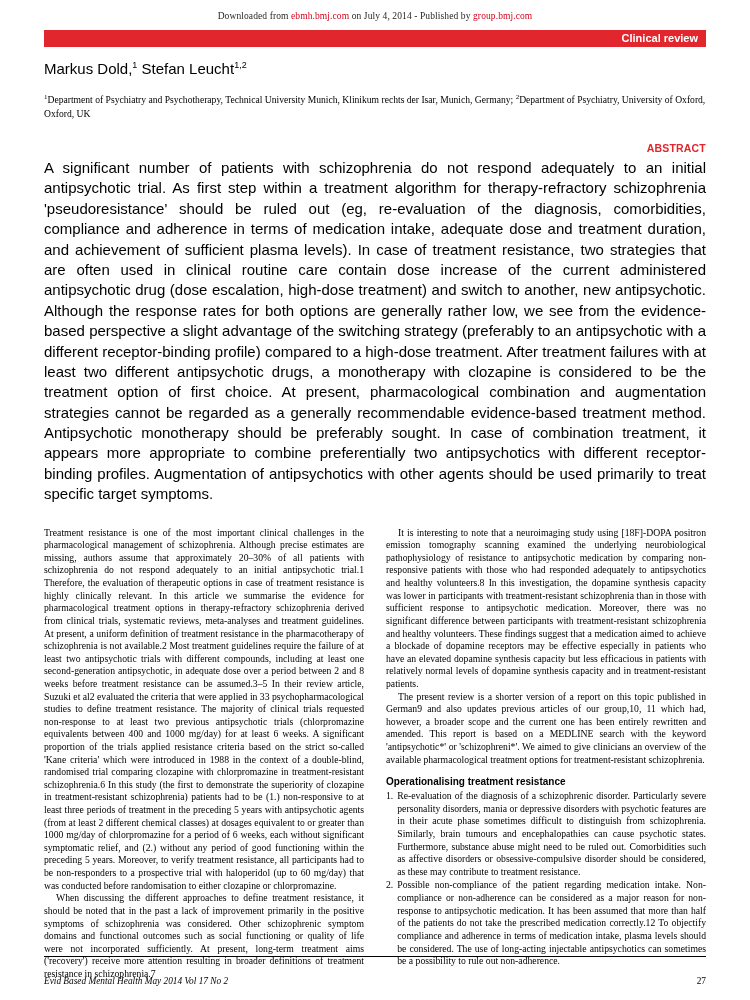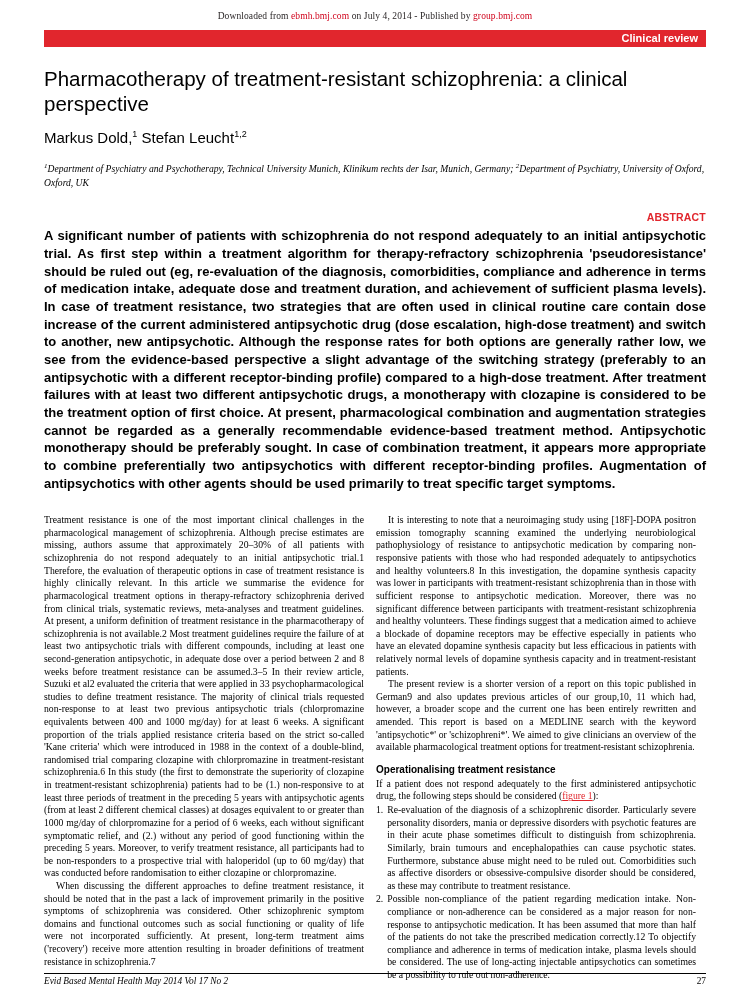--- a/index.html
+++ b/index.html
@@ -63,46 +63,44 @@
     font-size: 15px;
     margin-top: 13px;
     color: #000;
   }
   .authors sup { font-size: 9px; }
   .affiliations {
     font-size: 9.6px;
     line-height: 1.45;
     margin-top: 15px;
     color: #000;
-    font-style: italic;
   }
   .affiliations sup { font-size: 7px; }
   
   .abstract-heading {
     color: #e1262d;
     font-family: "Liberation Sans", sans-serif;
     font-weight: bold;
     font-size: 10.5px;
     margin-top: 21px;
     letter-spacing: 0.2px;
     text-align: right;
   }
   .abstract-body {
     font-family: "Liberation Sans", sans-serif;
-    font-size: 13px;
+    font-size: 15px;
     line-height: 1.36;
     text-align: justify;
     margin-top: 4px;
     color: #000;
-    font-weight: bold;
   }
   
   .columns {
     display: flex;
-    gap: 12px;
+    gap: 22px;
     margin-top: 22px;
   }
   .col {
     width: 320px;
     font-size: 9.7px;
     line-height: 1.30;
     text-align: justify;
     font-family: "Liberation Serif", serif;
   }
   .col p {
@@ -129,21 +127,21 @@
   .numlist .num { flex: 0 0 auto; }
   .numlist .txt { flex: 1 1 auto; text-align: justify; }
   .figref { color: #e1262d; }
   
   .footer {
     position: absolute;
     left: 44px;
     right: 44px;
     bottom: 14px;
     border-top: 1px solid #000;
-    padding-top: 2px;
+    padding-top: 19px;
     display: flex;
     justify-content: space-between;
     font-size: 9.3px;
   }
   .footer .journal {
     font-style: italic;
   }
   .footer .pageno {
     font-family: "Liberation Serif", serif;
   }
@@ -154,21 +152,20 @@
 <div class="page">
 
   <div class="download-bar">
     <span>Downloaded from </span><a href="#">ebmh.bmj.com</a><span> on July 4, 2014 - Published by </span><a href="#">group.bmj.com</a>
   </div>
 
   <div class="header-band">
     <div class="journal-section">Clinical review</div>
   </div>
 
-  <h1 class="article-title">Pharmacotherapy of treatment-resistant schizophrenia: a clinical perspective</h1>
 
   <div class="authors">
     Markus Dold,<sup>1</sup> Stefan Leucht<sup>1,2</sup>
   </div>
 
   <div class="affiliations">
     <sup>1</sup>Department of Psychiatry and Psychotherapy, Technical University Munich, Klinikum rechts der Isar, Munich, Germany; <sup>2</sup>Department of Psychiatry, University of Oxford, Oxford, UK
   </div>
 
   <div class="abstract-heading">ABSTRACT</div>
@@ -180,21 +177,20 @@
       <p class="no-indent">Treatment resistance is one of the most important clinical challenges in the pharmacological management of schizophrenia. Although precise estimates are missing, authors assume that approximately 20–30% of all patients with schizophrenia do not respond adequately to an initial antipsychotic trial.1 Therefore, the evaluation of therapeutic options in case of treatment resistance is highly clinically relevant. In this article we summarise the evidence for pharmacological treatment options in therapy-refractory schizophrenia derived from clinical trials, systematic reviews, meta-analyses and treatment guidelines. At present, a uniform definition of treatment resistance in the pharmacotherapy of schizophrenia is not available.2 Most treatment guidelines require the failure of at least two antipsychotic trials with different compounds, including at least one second-generation antipsychotic, in adequate dose over a period between 2 and 8 weeks before treatment resistance can be assumed.3–5 In their review article, Suzuki et al2 evaluated the criteria that were applied in 33 psychopharmacological studies to define treatment resistance. The majority of clinical trials requested non-response to at least two previous antipsychotic trials (chlorpromazine equivalents between 400 and 1000 mg/day) for at least 6 weeks. A significant proportion of the trials applied resistance criteria based on the strict so-called 'Kane criteria' which were introduced in 1988 in the context of a double-blind, randomised trial comparing clozapine with chlorpromazine in treatment-resistant schizophrenia.6 In this study (the first to demonstrate the superiority of clozapine in treatment-resistant schizophrenia) patients had to be (1.) non-responsive to at least three periods of treatment in the preceding 5 years with antipsychotic agents (from at least 2 different chemical classes) at dosages equivalent to or greater than 1000 mg/day of chlorpromazine for a period of 6 weeks, each without significant symptomatic relief, and (2.) without any period of good functioning within the preceding 5 years. Moreover, to verify treatment resistance, all participants had to be non-responders to a prospective trial with haloperidol (up to 60 mg/day) that was conducted before randomisation to either clozapine or chlorpromazine.</p>
       <p>When discussing the different approaches to define treatment resistance, it should be noted that in the past a lack of improvement primarily in the positive symptoms of schizophrenia was considered. Other schizophrenic symptom domains and functional outcomes such as social functioning or quality of life were not incorporated sufficiently. At present, long-term treatment aims ('recovery') receive more attention resulting in broader definitions of treatment resistance in schizophrenia.7</p>
     </div>
 
     <div class="col">
       <p>It is interesting to note that a neuroimaging study using [18F]-DOPA positron emission tomography scanning examined the underlying neurobiological pathophysiology of resistance to antipsychotic medication by comparing non-responsive patients with those who had responded adequately to antipsychotics and healthy volunteers.8 In this investigation, the dopamine synthesis capacity was lower in participants with treatment-resistant schizophrenia than in those with sufficient response to antipsychotic medication. Moreover, there was no significant difference between participants with treatment-resistant schizophrenia and healthy volunteers. These findings suggest that a medication aimed to achieve a blockade of dopamine receptors may be effective especially in patients who have an elevated dopamine synthesis capacity but less efficacious in patients with relatively normal levels of dopamine synthesis capacity and in treatment-resistant patients.</p>
       <p>The present review is a shorter version of a report on this topic published in German9 and also updates previous articles of our group,10, 11 which had, however, a broader scope and the current one has been entirely rewritten and amended. This report is based on a MEDLINE search with the keyword 'antipsychotic*' or 'schizophreni*'. We aimed to give clinicians an overview of the available pharmacological treatment options for treatment-resistant schizophrenia.</p>
 
       <div class="subhead">Operationalising treatment resistance</div>
 
-      <p class="no-indent">If a patient does not respond adequately to the first administered antipsychotic drug, the following steps should be considered (<a href="#" class="figref">figure 1</a>):</p>
 
       <ul class="numlist">
         <li>
           <span class="num">1.</span>
           <span class="txt">Re-evaluation of the diagnosis of a schizophrenic disorder. Particularly severe personality disorders, mania or depressive disorders with psychotic features are in their acute phase sometimes difficult to distinguish from schizophrenia. Similarly, brain tumours and encephalopathies can cause psychotic states. Furthermore, substance abuse might need to be ruled out. Comorbidities such as affective disorders or obsessive-compulsive disorder should be considered, as these may contribute to treatment resistance.</span>
         </li>
         <li>
           <span class="num">2.</span>
           <span class="txt">Possible non-compliance of the patient regarding medication intake. Non-compliance or non-adherence can be considered as a major reason for non-response to antipsychotic medication. It has been assumed that more than half of the patients do not take the prescribed medication correctly.12 To objectify compliance and adherence in terms of medication intake, plasma levels should be considered. The use of long-acting injectable antipsychotics can sometimes be a possibility to rule out non-adherence.</span>
         </li>

